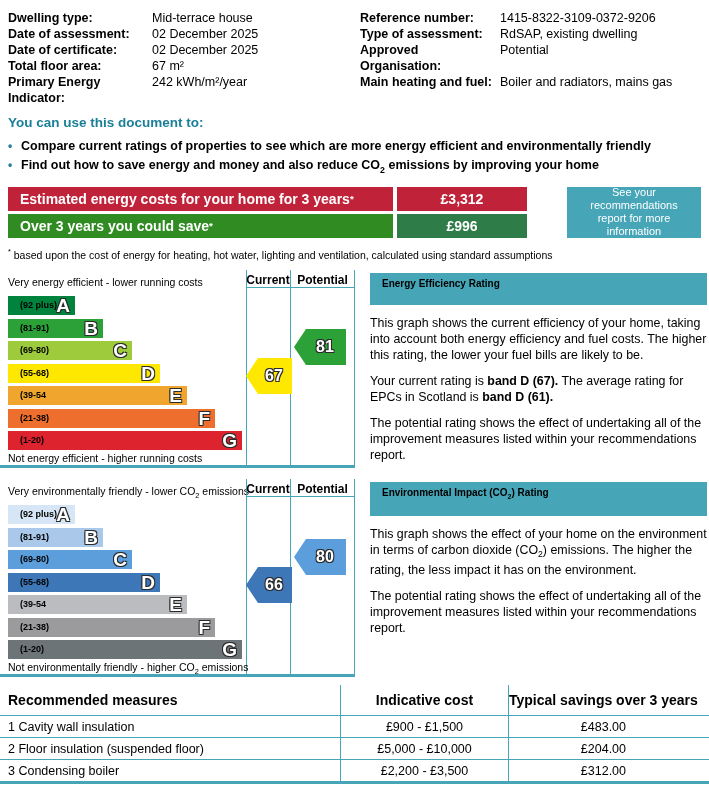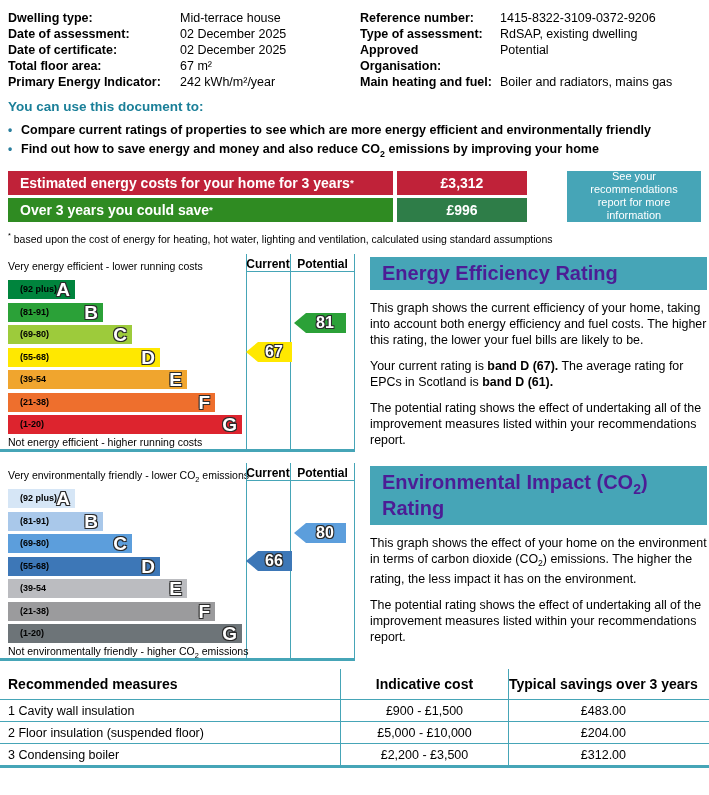--- a/index.html
+++ b/index.html
@@ -12,21 +12,21 @@
   sub{ font-size:0.7em; }
   sup{ font-size:0.7em; }
 
   
   .header-info{ display:flex; padding:10px 8px 0 8px; }
   .info-col{ }
   .info-col.left{ width:352px; }
   .info-col.right{ flex:1; }
   .info-row{ display:flex; font-size:12.5px; line-height:16px; }
   .info-label{ font-weight:bold; flex:none; }
-  .left .info-label{ width:172px; }
+  .left .info-label{ width:144px; }
   .right .info-label{ width:140px; }
   .info-value{ flex:1; }
 
   
   .use-doc{ margin:8px 8px 0 8px; }
   .use-doc-title{ color:#1A7F98; font-weight:bold; font-size:13.5px; line-height:17px; }
   .bullets{ margin-top:6px; }
   .bullet-line{ display:flex; font-weight:bold; font-size:12.5px; line-height:19px; }
   .bullet-dot{ color:#2a7f9e; width:13px; flex:none; font-size:12px; }
 
@@ -55,31 +55,31 @@
   .chart-bottom-label{ position:absolute; left:8px; top:182px; font-size:10.5px; }
   .chart-bottom-border{ position:absolute; left:0; top:195px; width:355px; height:3px; background:var(--teal); }
   .bands{ position:absolute; left:8px; top:0; }
   .band{ position:absolute; left:0; height:19px; }
   .band .range{ position:absolute; left:12px; top:4px; font-size:9px; font-weight:bold; }
   .band .letter{
     position:absolute; right:5px; top:0; font-size:19px; line-height:19px; font-weight:bold; color:#fff;
     text-shadow:-1px -1px 0 #2b2b2b, 1px -1px 0 #2b2b2b, -1px 1px 0 #2b2b2b, 1px 1px 0 #2b2b2b;
   }
   .arrow{
-    position:absolute; height:20px; display:flex; align-items:center; justify-content:center;
+    position:absolute; height:36px; display:flex; align-items:center; justify-content:center;
     clip-path:polygon(0 50%, 12px 0, 100% 0, 100% 100%, 12px 100%); padding-left:10px;
   }
   .arrow.current{ left:246px; width:46px; }
   .arrow.potential{ left:294px; width:52px; }
   .arrow .num{
     font-size:16px; font-weight:bold; color:#fff;
     text-shadow:-1px -1px 0 #2b2b2b, 1px -1px 0 #2b2b2b, -1px 1px 0 #2b2b2b, 1px 1px 0 #2b2b2b;
   }
   .chart-text{ position:absolute; left:370px; top:3px; width:337px; }
-  .chart-heading{ background:var(--teal); color:#4c1d95; font-weight:bold; font-size:20px; padding:5px 4px 5px 12px; }
+  .chart-heading{ background:var(--teal); color:#000000; font-weight:bold; font-size:10px; padding:5px 4px 16px 12px; }
   .paras p{ font-size:12.4px; line-height:16px; margin:10px 0 0 0; }
 
   
   .actions-bar{
     margin-top:9px; background:var(--teal); color:#fff; font-weight:bold; font-size:15px;
     height:27px; display:flex; align-items:center; padding-left:10px;
   }
   .actions-table{ display:grid; grid-template-columns:340px 168px 1fr; margin-top:7px; }
   .at-h{ font-weight:bold; font-size:14px; height:31px; display:flex; align-items:center;
          border-bottom:1px solid var(--teal); white-space:nowrap; }

